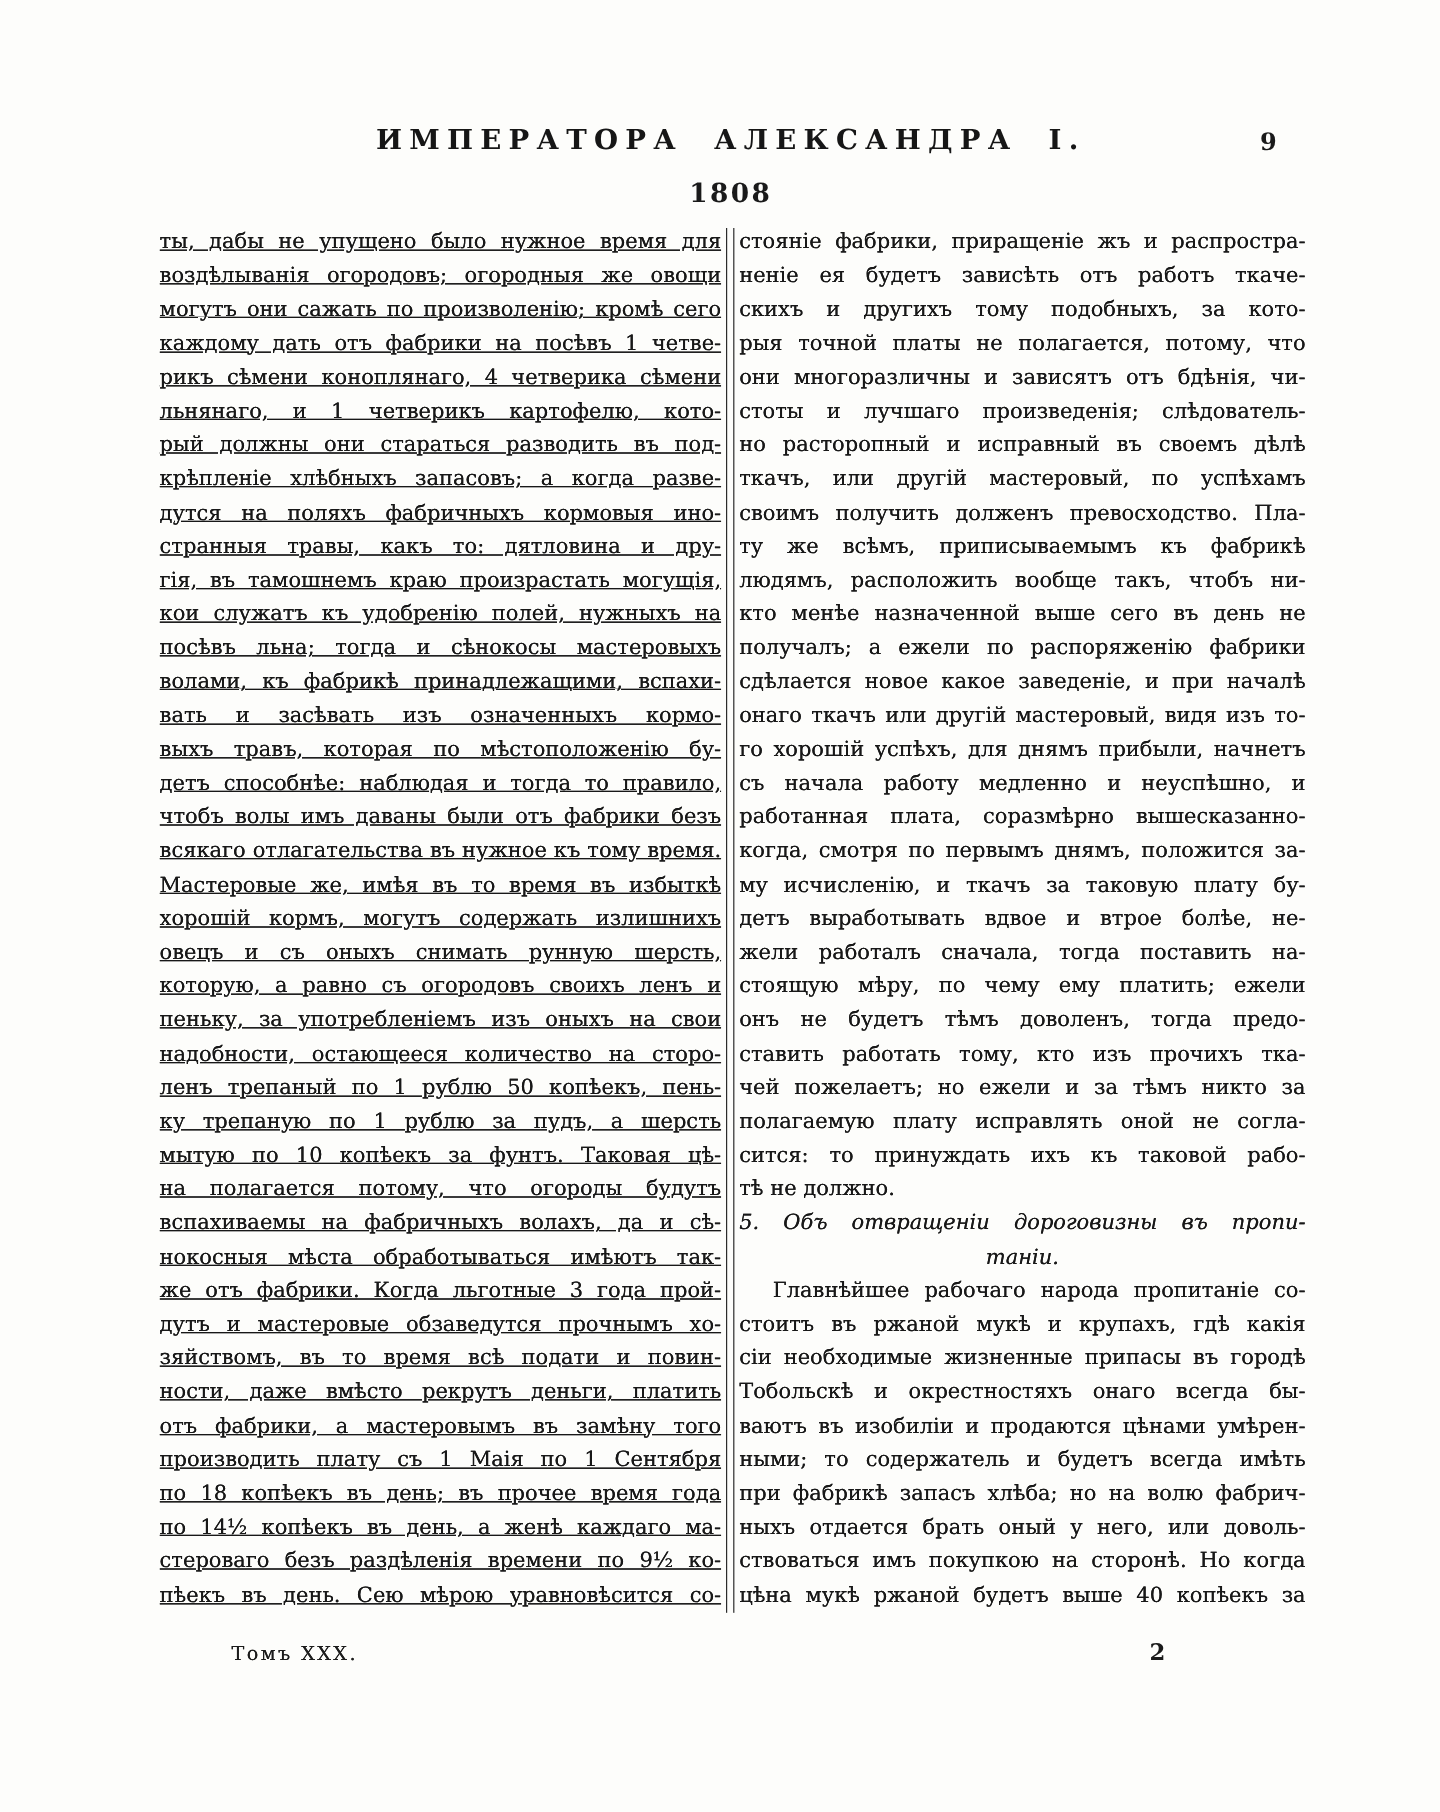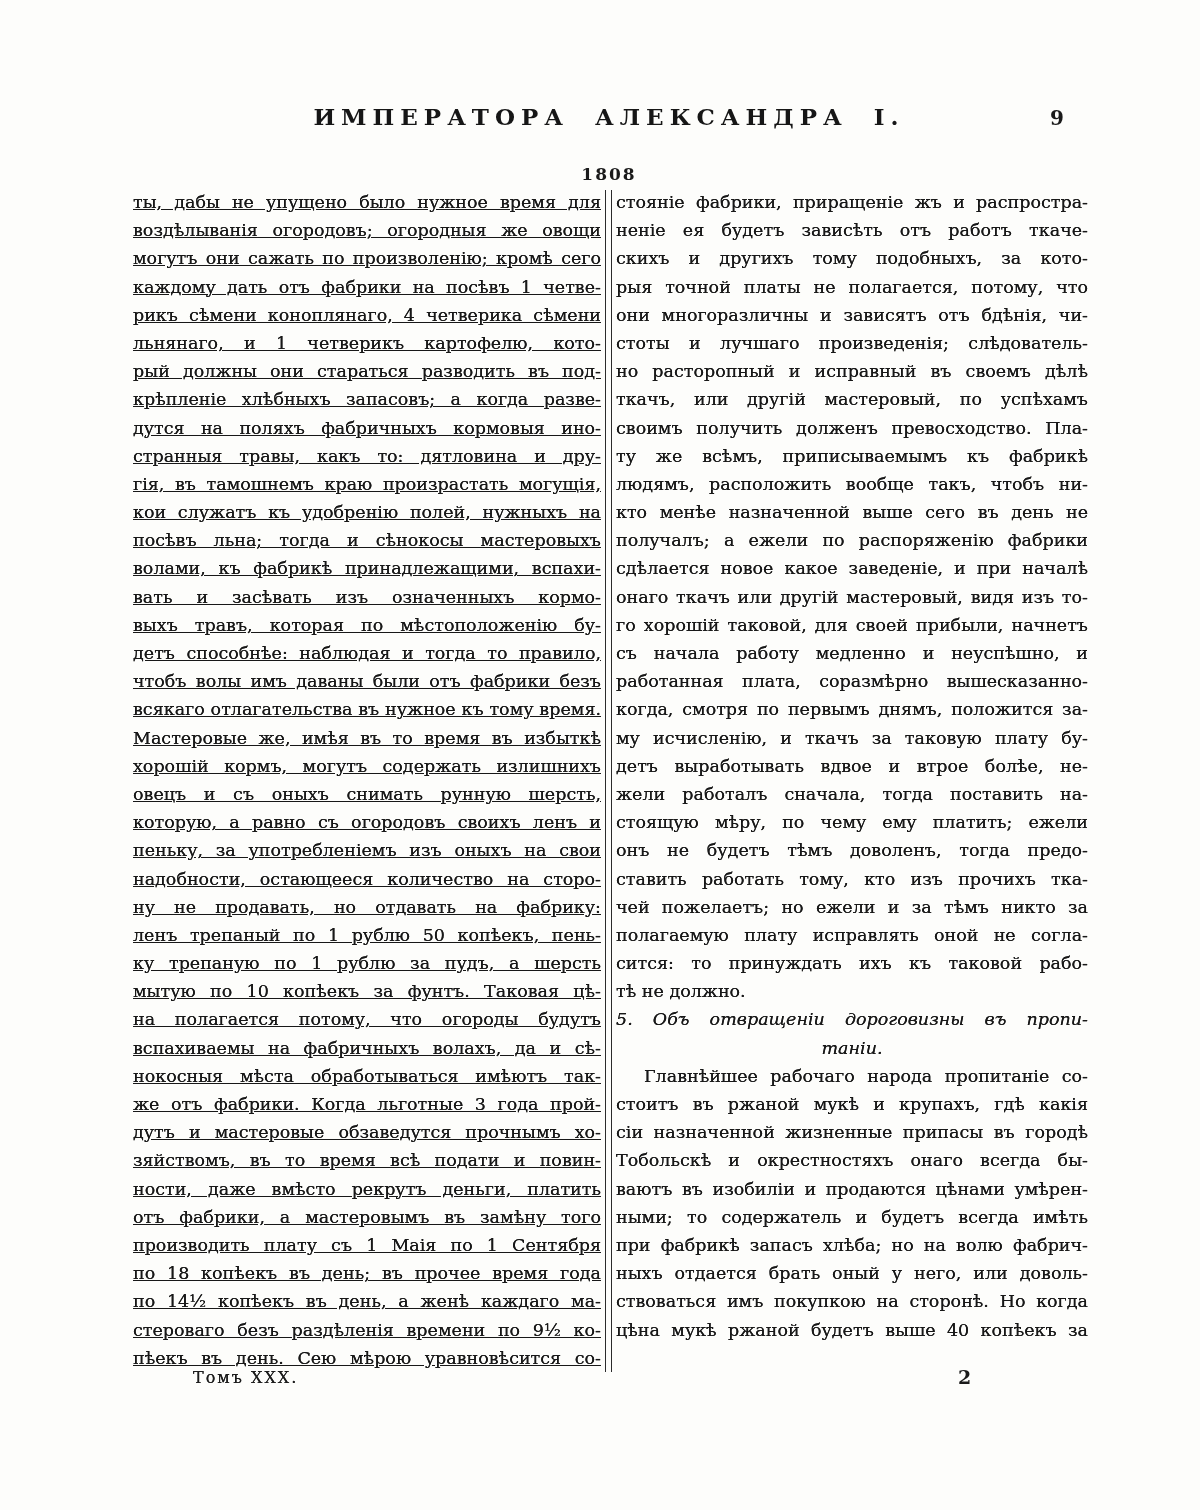--- a/index.html
+++ b/index.html
@@ -32,25 +32,25 @@
   }
   .page-number {
     position: absolute;
     top: 106px;
     left: 1050px;
     font-size: 20px;
     font-weight: bold;
   }
   .year-heading {
     position: absolute;
-    top: 164px;
+    top: 148px;
     left: 133px;
     width: 952px;
     text-align: center;
-    font-size: 17px;
+    font-size: 22px;
     font-weight: bold;
     letter-spacing: 2px;
   }
   .columns {
     position: absolute;
     top: 188px;
     left: 133px;
     display: flex;
     align-items: stretch;
   }
@@ -123,21 +123,20 @@
         <div class="line">выхъ травъ, которая по мѣстоположенію бу-</div>
         <div class="line">детъ способнѣе: наблюдая и тогда то правило,</div>
         <div class="line">чтобъ волы имъ даваны были отъ фабрики безъ</div>
         <div class="line">всякаго отлагательства въ нужное къ тому время.</div>
         <div class="line">Мастеровые же, имѣя въ то время въ избыткѣ</div>
         <div class="line">хорошій кормъ, могутъ содержать излишнихъ</div>
         <div class="line">овецъ и съ оныхъ снимать рунную шерсть,</div>
         <div class="line">которую, а равно съ огородовъ своихъ ленъ и</div>
         <div class="line">пеньку, за употребленіемъ изъ оныхъ на свои</div>
         <div class="line">надобности, остающееся количество на сторо-</div>
-        <div class="line">ну не продавать, но отдавать на фабрику:</div>
         <div class="line">ленъ трепаный по 1 рублю 50 копѣекъ, пень-</div>
         <div class="line">ку трепаную по 1 рублю за пудъ, а шерсть</div>
         <div class="line">мытую по 10 копѣекъ за фунтъ. Таковая цѣ-</div>
         <div class="line">на полагается потому, что огороды будутъ</div>
         <div class="line">вспахиваемы на фабричныхъ волахъ, да и сѣ-</div>
         <div class="line">нокосныя мѣста обработываться имѣютъ так-</div>
         <div class="line">же отъ фабрики. Когда льготные 3 года прой-</div>
         <div class="line">дутъ и мастеровые обзаведутся прочнымъ хо-</div>
         <div class="line">зяйствомъ, въ то время всѣ подати и повин-</div>
         <div class="line">ности, даже вмѣсто рекрутъ деньги, платить</div>
@@ -158,39 +157,39 @@
         <div class="line">стоты и лучшаго произведенія; слѣдователь-</div>
         <div class="line">но расторопный и исправный въ своемъ дѣлѣ</div>
         <div class="line">ткачъ, или другій мастеровый, по успѣхамъ</div>
         <div class="line">своимъ получить долженъ превосходство. Пла-</div>
         <div class="line">ту же всѣмъ, приписываемымъ къ фабрикѣ</div>
         <div class="line">людямъ, расположить вообще такъ, чтобъ ни-</div>
         <div class="line">кто менѣе назначенной выше сего въ день не</div>
         <div class="line">получалъ; а ежели по распоряженію фабрики</div>
         <div class="line">сдѣлается новое какое заведеніе, и при началѣ</div>
         <div class="line">онаго ткачъ или другій мастеровый, видя изъ то-</div>
-        <div class="line">го хорошій таковой, для своей прибыли, начнетъ</div>
+        <div class="line">го хорошій успѣхъ, для днямъ прибыли, начнетъ</div>
         <div class="line">съ начала работу медленно и неуспѣшно, и</div>
         <div class="line">работанная плата, соразмѣрно вышесказанно-</div>
         <div class="line">когда, смотря по первымъ днямъ, положится за-</div>
         <div class="line">му исчисленію, и ткачъ за таковую плату бу-</div>
         <div class="line">детъ выработывать вдвое и втрое болѣе, не-</div>
         <div class="line">жели работалъ сначала, тогда поставить на-</div>
         <div class="line">стоящую мѣру, по чему ему платить; ежели</div>
         <div class="line">онъ не будетъ тѣмъ доволенъ, тогда предо-</div>
         <div class="line">ставить работать тому, кто изъ прочихъ тка-</div>
         <div class="line">чей пожелаетъ; но ежели и за тѣмъ никто за</div>
         <div class="line">полагаемую плату исправлять оной не согла-</div>
         <div class="line">сится: то принуждать ихъ къ таковой рабо-</div>
         <div class="line align-left">тѣ не должно.</div>
         <div class="line heading">5. Объ отвращеніи дороговизны въ пропи-</div>
         <div class="line align-center heading">таніи.</div>
         <div class="line indent">Главнѣйшее рабочаго народа пропитаніе со-</div>
         <div class="line">стоитъ въ ржаной мукѣ и крупахъ, гдѣ какія</div>
-        <div class="line">сіи назначенной жизненные припасы въ городѣ</div>
+        <div class="line">сіи необходимые жизненные припасы въ городѣ</div>
         <div class="line">Тобольскѣ и окрестностяхъ онаго всегда бы-</div>
         <div class="line">ваютъ въ изобиліи и продаются цѣнами умѣрен-</div>
         <div class="line">ными; то содержатель и будетъ всегда имѣть</div>
         <div class="line">при фабрикѣ запасъ хлѣба; но на волю фабрич-</div>
         <div class="line">ныхъ отдается брать оный у него, или доволь-</div>
         <div class="line">ствоваться имъ покупкою на сторонѣ. Но когда</div>
         <div class="line">цѣна мукѣ ржаной будетъ выше 40 копѣекъ за</div>
       </div>
   </div>
 

